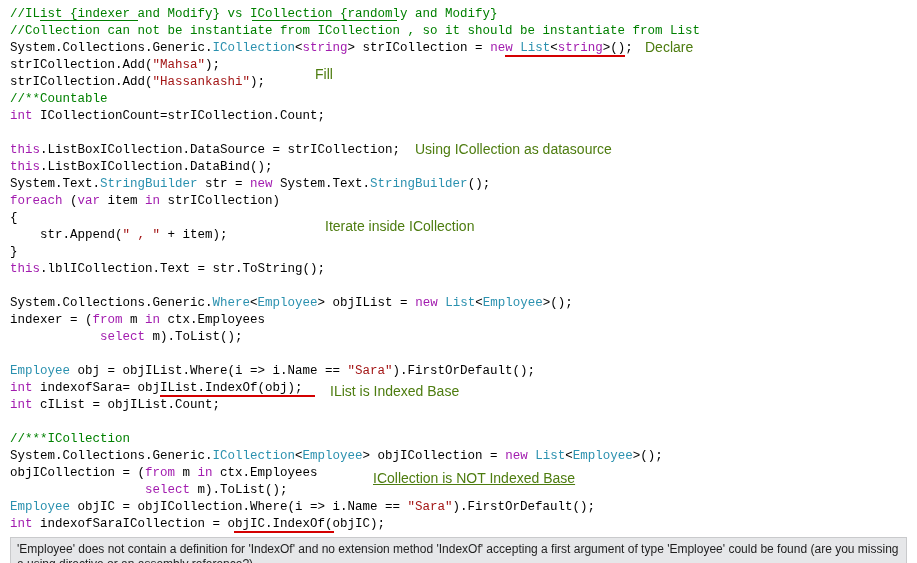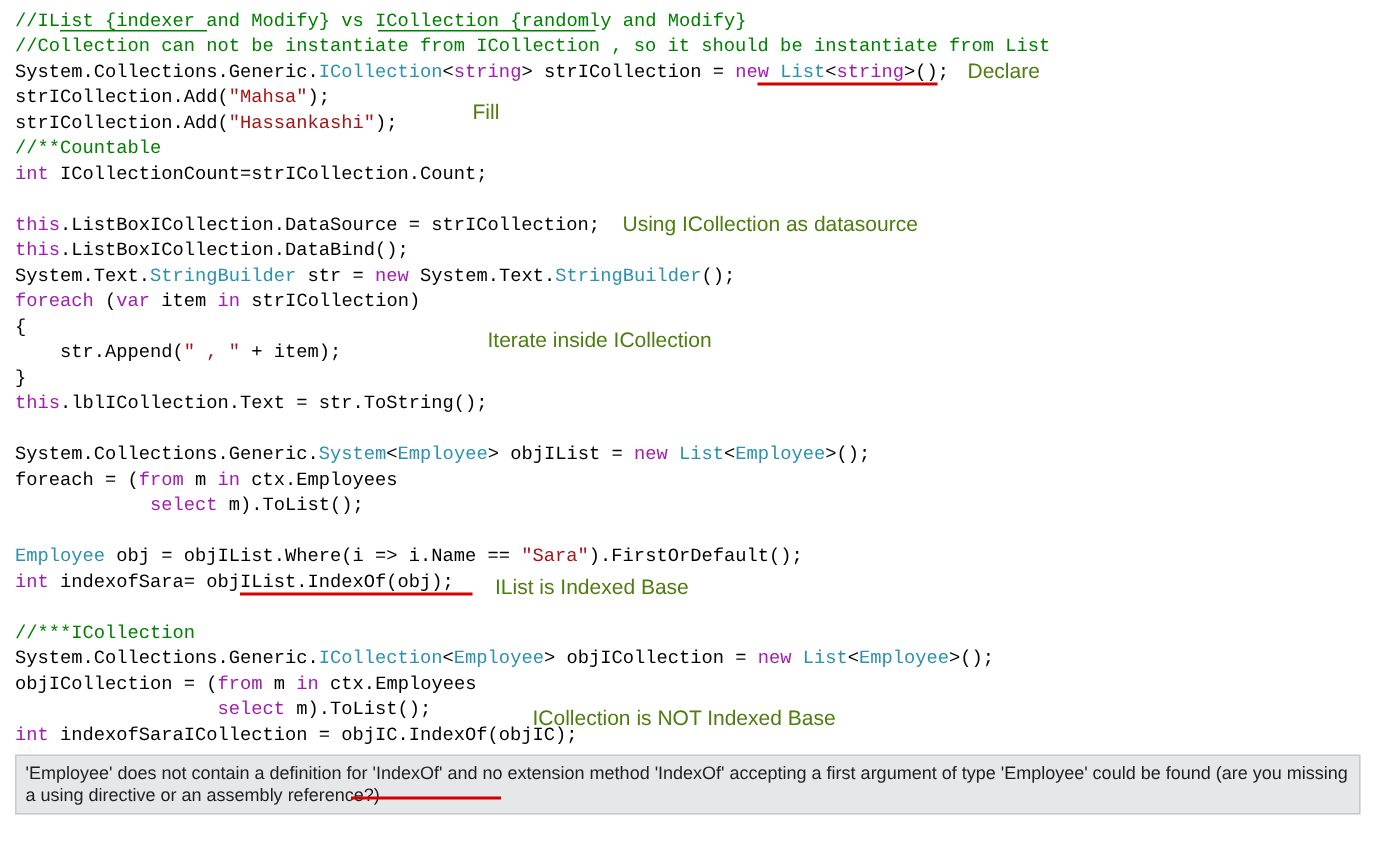--- a/index.html
+++ b/index.html
@@ -59,47 +59,49 @@
 
 <div class="und-red" style="top:49px; left:495px; width:120px;"></div>
 <div class="und-red" style="top:389px; left:150px; width:155px;"></div>
 <div class="und-red" style="top:525px; left:224px; width:100px;"></div>
 
 <span class="annot" style="top:33px; left:635px;">Declare</span>
 <span class="annot" style="top:60px; left:305px;">Fill</span>
 <span class="annot" style="top:135px; left:405px;">Using ICollection as datasource</span>
 <span class="annot" style="top:212px; left:315px;">Iterate inside ICollection</span>
 <span class="annot" style="top:377px; left:320px;">IList is Indexed Base</span>
-<span class="annot" style="top:464px; left:345px;">ICollection is NOT Indexed Base</span>
+<span class="annot" style="top:464px; left:363px;text-decoration:underline;">ICollection is NOT Indexed Base</span>
 
 <div class="line"><span class="c-green">//</span><span class="c-green">IList {indexer</span><span class="c-green"> and Modify} vs </span><span class="c-green">ICollection {randomly</span><span class="c-green"> and Modify}</span></div>
 <div class="line"><span class="c-green">//Collection can not be instantiate from ICollection , so it should be instantiate from List</span></div>
 <div class="line"><span>System.Collections.Generic.</span><span class="c-type">ICollection</span><span>&lt;</span><span class="c-kw">string</span><span>&gt; strICollection = </span><span class="c-kw">new</span><span> </span><span class="c-type">List</span><span>&lt;</span><span class="c-kw">string</span><span>&gt;();</span></div>
 <div class="line"><span>strICollection.Add(</span><span class="c-str">"Mahsa"</span><span>);</span></div>
 <div class="line"><span>strICollection.Add(</span><span class="c-str">"Hassankashi"</span><span>);</span></div>
 <div class="line"><span class="c-green">//**Countable</span></div>
 <div class="line"><span class="c-kw">int</span><span> ICollectionCount=strICollection.Count;</span></div>
 <div class="blank"></div>
 <div class="line"><span class="c-kw">this</span><span>.ListBoxICollection.DataSource = strICollection;</span></div>
 <div class="line"><span class="c-kw">this</span><span>.ListBoxICollection.DataBind();</span></div>
 <div class="line"><span>System.Text.</span><span class="c-type">StringBuilder</span><span> str = </span><span class="c-kw">new</span><span> System.Text.</span><span class="c-type">StringBuilder</span><span>();</span></div>
 <div class="line"><span class="c-kw">foreach</span><span> (</span><span class="c-kw">var</span><span> item </span><span class="c-kw">in</span><span> strICollection)</span></div>
 <div class="line"><span>{</span></div>
 <div class="line"><span>    str.Append(</span><span class="c-str">" , "</span><span> + item);</span></div>
 <div class="line"><span>}</span></div>
 <div class="line"><span class="c-kw">this</span><span>.lblICollection.Text = str.ToString();</span></div>
 <div class="blank"></div>
-<div class="line"><span>System.Collections.Generic.</span><span class="c-type">System</span><span>&lt;</span><span class="c-type">Employee</span><span>&gt; objIList = </span><span class="c-kw">new</span><span> </span><span class="c-type">List</span><span>&lt;</span><span class="c-type">Employee</span><span>&gt;();</span></div>
-<div class="line"><span>foreach = (</span><span class="c-kw">from</span><span> m </span><span class="c-kw">in</span><span> ctx.Employees</span></div>
+<div class="line"><span>System.Collections.Generic.</span><span class="c-type">Where</span><span>&lt;</span><span class="c-type">Employee</span><span>&gt; objIList = </span><span class="c-kw">new</span><span> </span><span class="c-type">List</span><span>&lt;</span><span class="c-type">Employee</span><span>&gt;();</span></div>
+<div class="line"><span>indexer = (</span><span class="c-kw">from</span><span> m </span><span class="c-kw">in</span><span> ctx.Employees</span></div>
 <div class="line"><span>            </span><span class="c-kw">select</span><span> m).ToList();</span></div>
 <div class="blank"></div>
 <div class="line"><span class="c-type">Employee</span><span> obj = objIList.Where(i =&gt; i.Name == </span><span class="c-str">"Sara"</span><span>).FirstOrDefault();</span></div>
 <div class="line"><span class="c-kw">int</span><span> indexofSara= objIList.IndexOf(obj);</span></div>
+<div class="line"><span class="c-kw">int</span><span> cIList = objIList.Count;</span></div>
 <div class="blank"></div>
 <div class="line"><span class="c-green">//***ICollection</span></div>
 <div class="line"><span>System.Collections.Generic.</span><span class="c-type">ICollection</span><span>&lt;</span><span class="c-type">Employee</span><span>&gt; objICollection = </span><span class="c-kw">new</span><span> </span><span class="c-type">List</span><span>&lt;</span><span class="c-type">Employee</span><span>&gt;();</span></div>
 <div class="line"><span>objICollection = (</span><span class="c-kw">from</span><span> m </span><span class="c-kw">in</span><span> ctx.Employees</span></div>
 <div class="line"><span>                  </span><span class="c-kw">select</span><span> m).ToList();</span></div>
+<div class="line"><span class="c-type">Employee</span><span> objIC = objICollection.Where(i =&gt; i.Name == </span><span class="c-str">"Sara"</span><span>).FirstOrDefault();</span></div>
 <div class="line"><span class="c-kw">int</span><span> indexofSaraICollection = objIC.IndexOf(objIC);</span></div>
 
 </div>
 
 <div class="tooltip">'Employee' does not contain a definition for 'IndexOf' and no extension method 'IndexOf' accepting a first argument of type 'Employee' could be found (are you missing a using directive or an assembly reference?)</div>
 
 </body></html>

